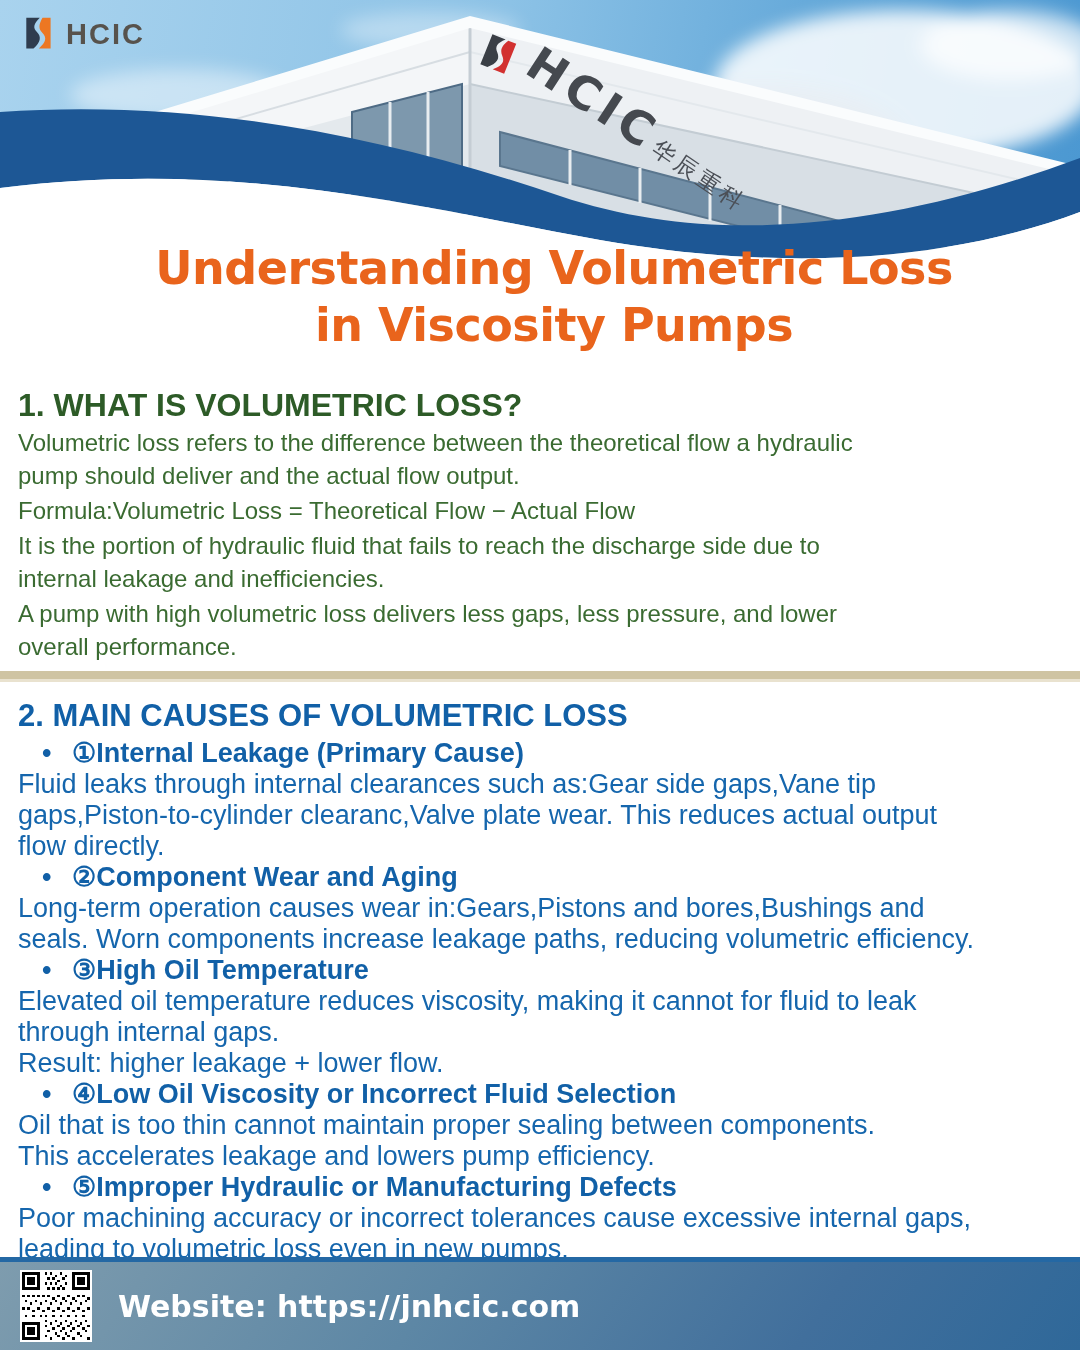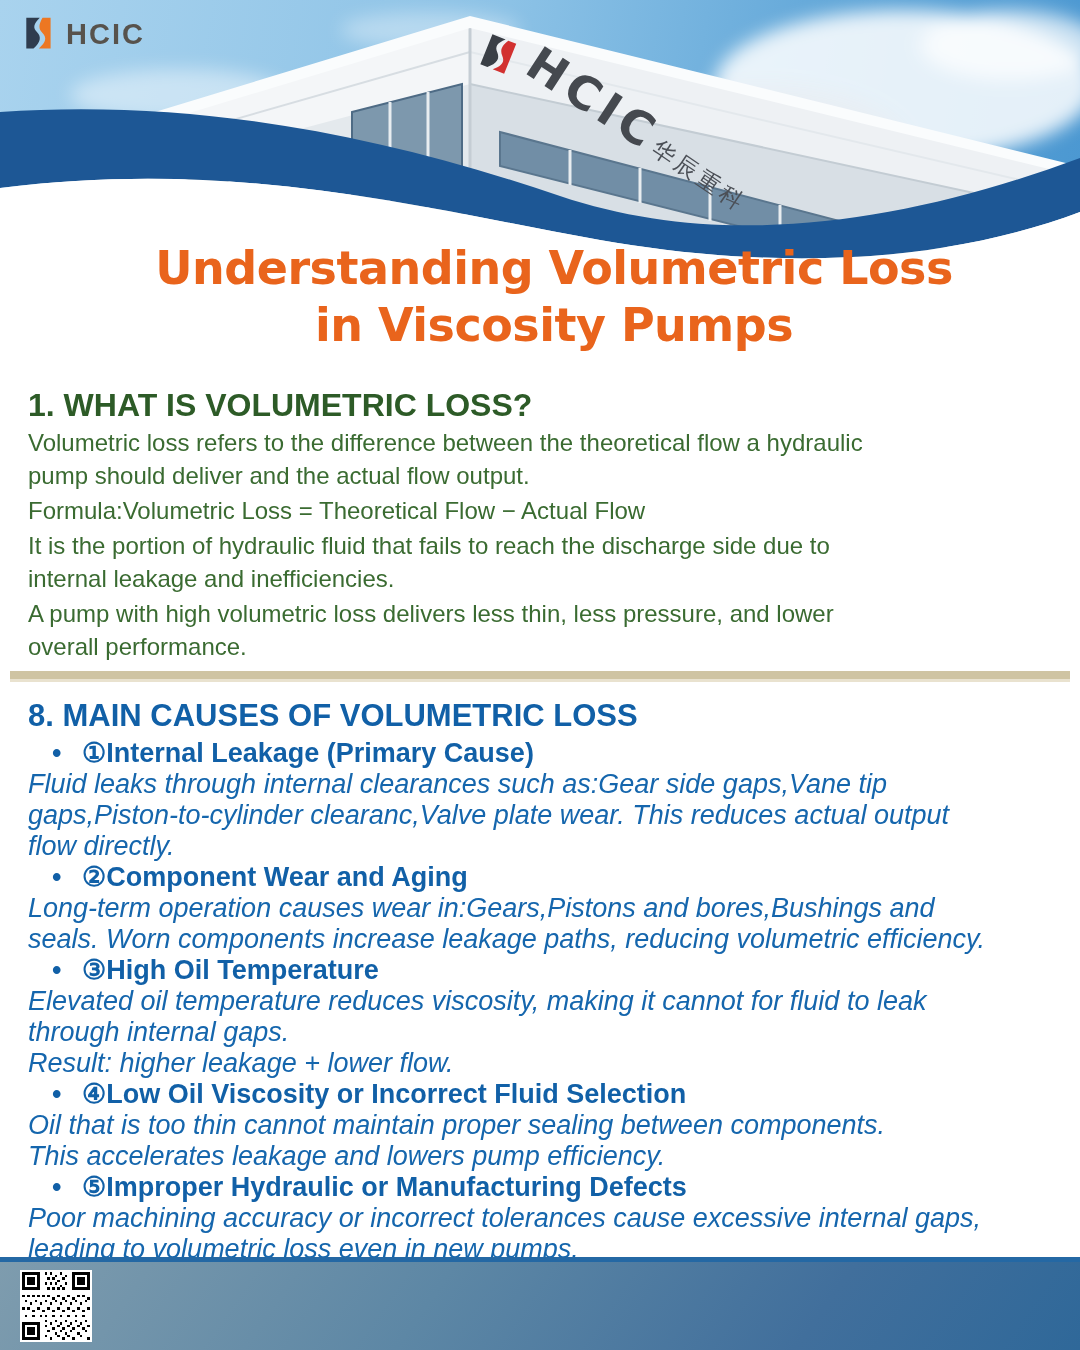--- a/index.html
+++ b/index.html
@@ -13,28 +13,28 @@
   .brand{position:absolute;left:20px;top:16px;display:flex;align-items:center;z-index:4;}
   .brand svg{position:static;}
   .brand-text{margin-left:10px;font-weight:bold;font-size:29px;letter-spacing:2px;color:#57524c;}
 
   
   .title{position:relative;z-index:5;margin-top:-72px;text-align:center;
          font-family:"DejaVu Sans",sans-serif;font-weight:bold;
          font-size:46px;line-height:57px;color:#e9641c;letter-spacing:-0.5px;margin-left:28px;}
 
   
-  .content{padding:0 28px;}
+  .content{padding:0 18px;}
   .g-head{margin:32px 0 0 0;font-size:32px;line-height:38px;font-weight:bold;color:#2d5b27;}
   .g-body{margin:2px 0 0 0;font-size:24px;line-height:33px;color:#3a6b31;white-space:pre-line;}
   .divider{height:8px;margin:8px -18px 0 -18px;background:#cfc4a3;border-bottom:3px solid #e9e2cf;}
   .b-head{margin:16px 0 4px 0;font-size:31px;line-height:36px;font-weight:bold;color:#1160a7;}
   .bullet-row{display:flex;padding-left:24px;font-weight:bold;font-size:27px;line-height:31px;color:#1160a7;}
   .dot{width:30px;flex:none;}
-  .b-body{margin:0;font-size:27px;line-height:31px;color:#1566ad;white-space:pre-line;font-style:italic;}
+  .b-body{margin:0;font-size:27px;line-height:31px;color:#1566ad;white-space:pre-line;}
 
   
   .footer{position:absolute;left:0;right:0;bottom:0;height:88px;
           border-top:5px solid #2468a4;
           background:linear-gradient(125deg,#7e9cae 0%,#5d87a5 40%,#416f9c 75%,#2f6899 100%);
           display:flex;align-items:center;}
   .qr{width:72px;height:72px;margin-left:20px;flex:none;background:#fff;}
   .qr svg{display:block;width:72px;height:72px;}
   .site{margin-left:26px;font-family:"DejaVu Sans",sans-serif;font-weight:bold;
         font-size:30px;color:#ffffff;}
@@ -123,26 +123,26 @@
   </div>
 
   <div class="content">
 
     <h2 class="g-head">1. WHAT IS VOLUMETRIC LOSS?</h2>
     <p class="g-body">Volumetric loss refers to the difference between the theoretical flow a hydraulic
 pump should deliver and the actual flow output.</p>
     <p class="g-body">Formula:Volumetric Loss = Theoretical Flow − Actual Flow</p>
     <p class="g-body">It is the portion of hydraulic fluid that fails to reach the discharge side due to
 internal leakage and inefficiencies.</p>
-    <p class="g-body">A pump with high volumetric loss delivers less thin, less pressure, and lower
+    <p class="g-body">A pump with high volumetric loss delivers less gaps, less pressure, and lower
 overall performance.</p>
 
     <div class="divider"></div>
 
-    <h2 class="b-head">8. MAIN CAUSES OF VOLUMETRIC LOSS</h2>
+    <h2 class="b-head">2. MAIN CAUSES OF VOLUMETRIC LOSS</h2>
 
     <div class="bullet-row">
       <span class="dot">•</span>
       <span>①Internal Leakage (Primary Cause)</span>
     </div>
     <p class="b-body">Fluid leaks through internal clearances such as:Gear side gaps,Vane tip
 gaps,Piston-to-cylinder clearanc,Valve plate wear. This reduces actual output
 flow directly.</p>
 
     <div class="bullet-row">
@@ -212,15 +212,16 @@
                    M20 21h1v1h-1zM22 20h1v1h-1zM24 21h1v1h-1zM26 20h1v1h-1z
                    M10 22h1v1h-1zM13 23h1v1h-1zM15 22h1v1h-1zM17 23h1v1h-1zM19 22h1v1h-1z
                    M21 23h1v1h-1zM23 22h1v1h-1zM25 23h1v1h-1zM27 22h1v1h-1z
                    M11 24h1v1h-1zM14 25h1v1h-1zM16 24h1v1h-1zM18 25h1v1h-1zM20 24h1v1h-1z
                    M23 25h1v1h-1zM26 24h1v1h-1z
                    M10 26h1v1h-1zM12 27h1v1h-1zM15 26h1v1h-1zM17 27h1v1h-1zM19 26h1v1h-1z
                    M21 27h1v1h-1zM24 26h1v1h-1zM27 27h1v1h-1z"></path>
         </g>
       </svg>
     </div>
+    <div class="site">Website: https://jnhcic.com</div>
   </div>
 
 </div>
 
 </body></html>

